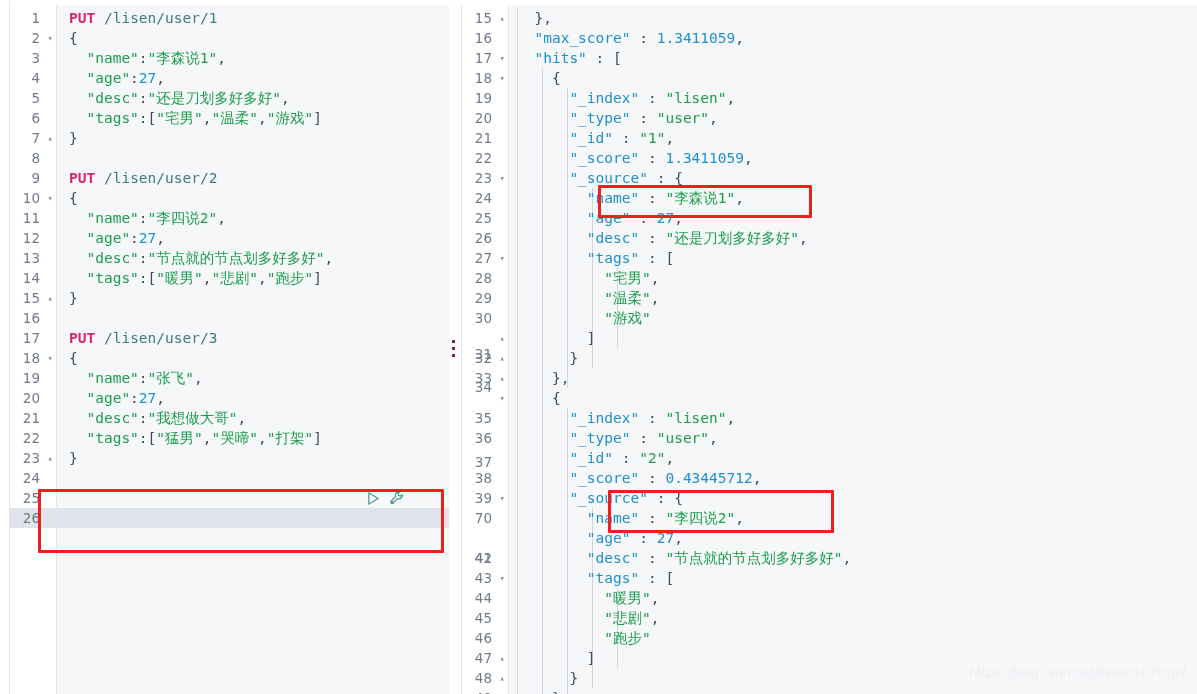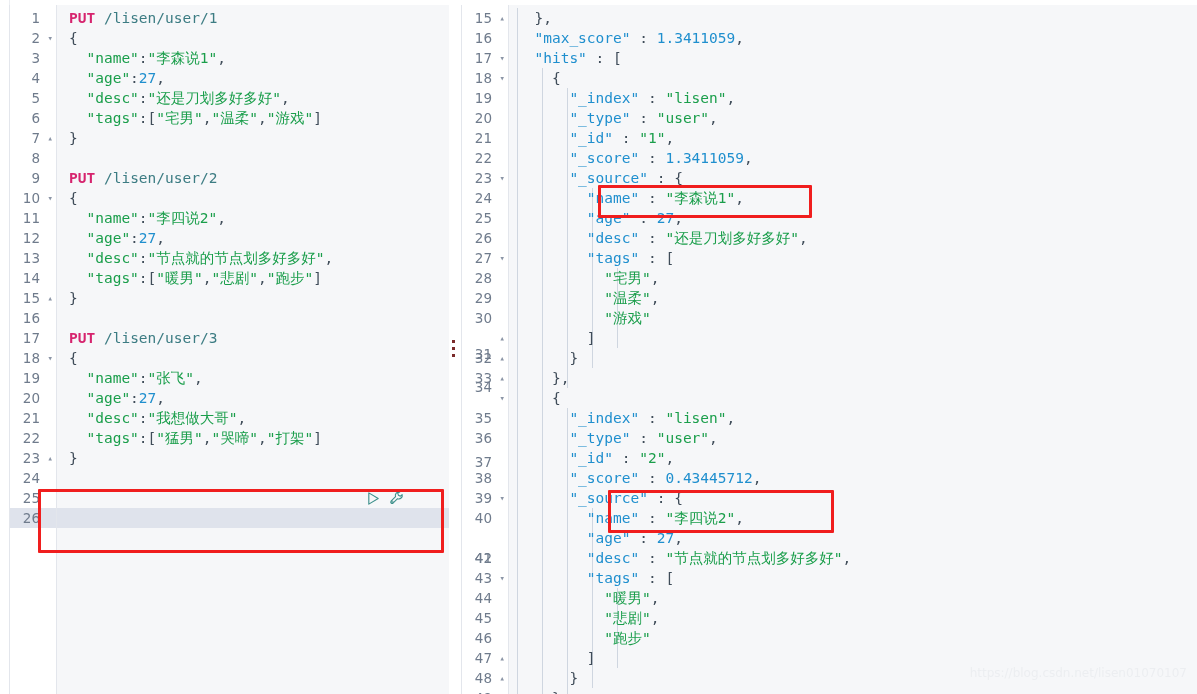--- a/index.html
+++ b/index.html
@@ -222,21 +222,21 @@
           <div class="ln" style="top: 363px;">33</div>
           <div class="fold" style="top: 363px;">▴</div>
           <div class="ln" style="top: 372px;">34</div>
           <div class="fold" style="top: 383px;">▾</div>
           <div class="ln" style="top: 403px;">35</div>
           <div class="ln" style="top: 423px;">36</div>
           <div class="ln" style="top: 447px; text-align: center;">37</div>
           <div class="ln" style="top: 463px;">38</div>
           <div class="ln" style="top: 483px;">39</div>
           <div class="fold" style="top: 483px;">▾</div>
-          <div class="ln" style="top: 503px;">40</div>
+          <div class="ln" style="top: 503px;">70</div>
           <div class="ln" style="top: 523px; margin-top: 20px;">41</div>
           <div class="ln" style="top: 543px;">42</div>
           <div class="ln" style="top: 563px;">43</div>
           <div class="fold" style="top: 563px;">▾</div>
           <div class="ln" style="top: 583px;">44</div>
           <div class="ln" style="top: 603px;">45</div>
           <div class="ln" style="top: 623px;">46</div>
           <div class="ln" style="top: 643px;">47</div>
           <div class="fold" style="top: 643px;">▴</div>
           <div class="ln" style="top: 663px;">48</div>

